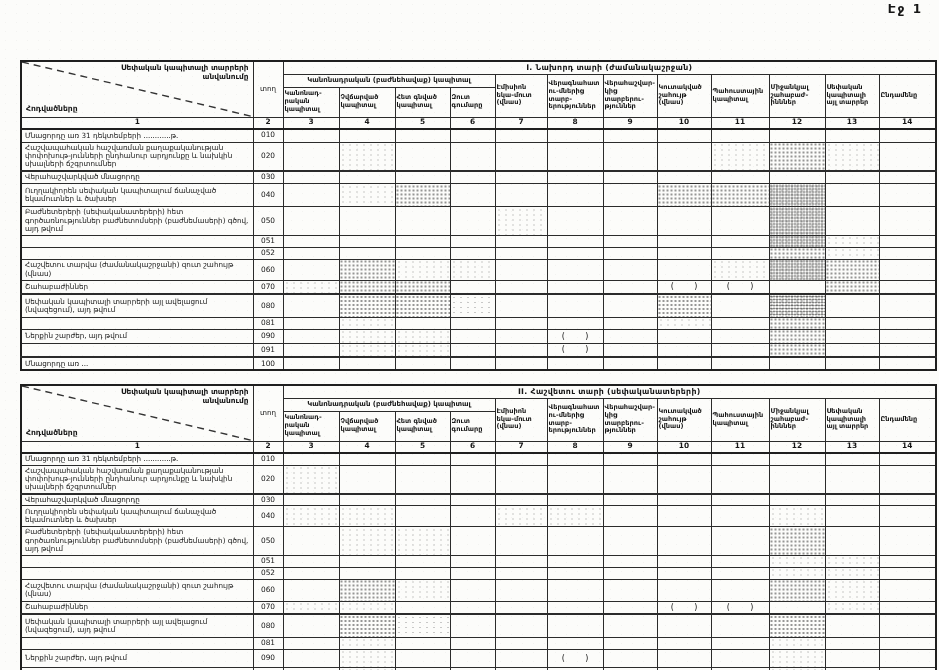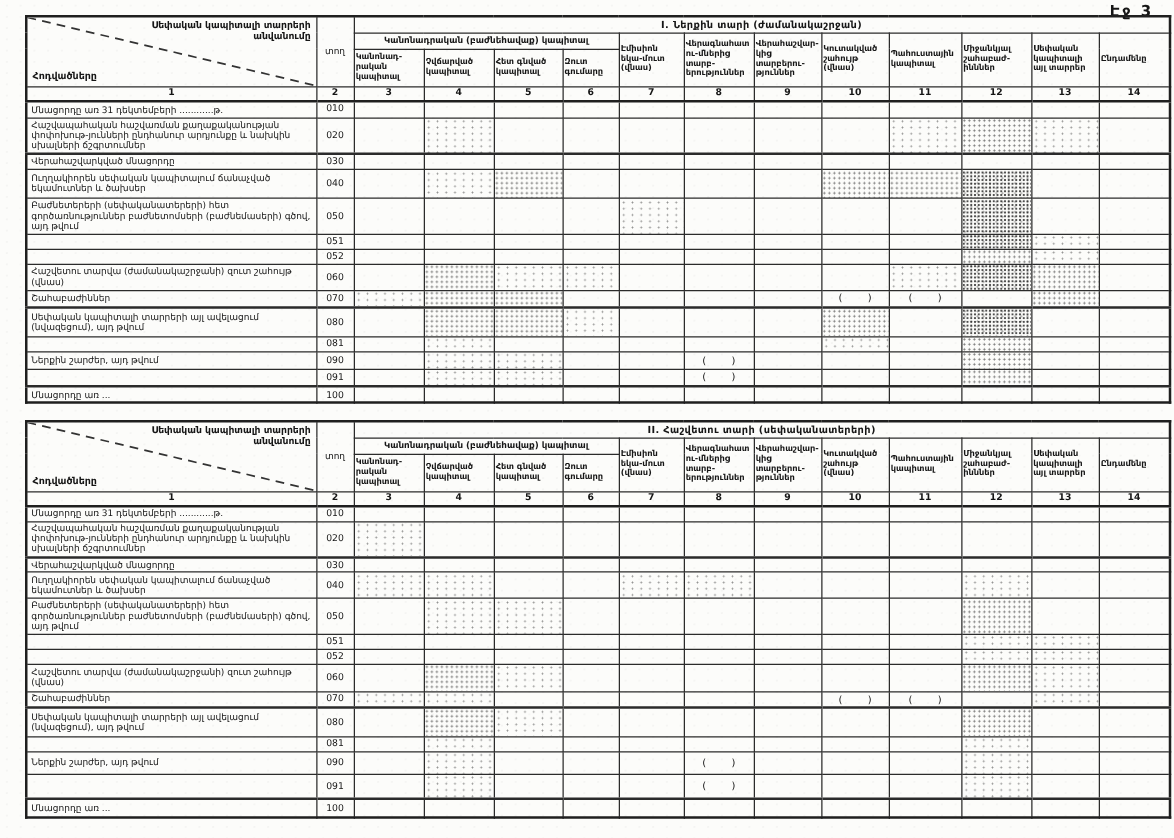--- a/index.html
+++ b/index.html
@@ -12,21 +12,21 @@
   }
   .page{
     position:absolute;inset:0;
     background-image:radial-gradient(rgba(10,10,10,0.04) 0.5px, transparent 1px);
     background-size:11px 9px;
   }
   .page-label{
     position:absolute;top:2px;right:16px;
     font-size:12px;font-weight:bold;letter-spacing:2px;
   }
-  .tbl-holder{position:absolute;left:20px;}
+  .tbl-holder{position:absolute;left:20px;margin-top:48px;}
   #t1{top:12px;}
   #t2{top:336px;}
   table{
     border-collapse:collapse;table-layout:fixed;
     border:2px solid #1f1f1f;
   }
   td{
     border:1px solid #2b2b2b;
     padding:0 2px;
     font-size:7px;line-height:1.18;
@@ -72,21 +72,21 @@
       radial-gradient(circle, rgba(20,20,20,0.75) 0.7px, transparent 1.2px),
       radial-gradient(circle, rgba(70,70,70,0.5) 0.6px, transparent 1px);
     background-size:3px 3px,5px 4px;
   }
   td.m-paren{white-space:pre;text-align:center;font-size:8px;}
 </style>
 </head>
 <body>
 
 <div class="page">
-  <div class="page-label">Էջ 3</div>
+  <div class="page-label">Էջ 1</div>
   <div class="tbl-holder" id="t1">
       <table>
         <colgroup>
           <col style="width:232px">
           <col style="width:30px">
           <col style="width:56px">
           <col style="width:56px">
           <col style="width:55px">
           <col style="width:45px">
           <col style="width:52px">
@@ -101,21 +101,21 @@
         <tbody>
           <tr style="height:13px">
             <td class="corner" rowspan="3">
               <svg viewBox="0 0 100 100" preserveAspectRatio="none" style="position:absolute;inset:0;width:100%;height:100%">
                 <line x1="0" y1="0" x2="100" y2="100" stroke="#333" stroke-width="1.4" stroke-dasharray="7,5" vector-effect="non-scaling-stroke"></line>
               </svg>
               <div class="corner-top">Սեփական կապիտալի տարրերի անվանումը</div>
               <div class="corner-bottom">Հոդվածները</div>
             </td>
             <td class="linecol" rowspan="3">տող</td>
-            <td class="sect" colspan="12">I. Ներքին տարի (ժամանակաշրջան)</td>
+            <td class="sect" colspan="12">I. Նախորդ տարի (ժամանակաշրջան)</td>
           </tr>
           <tr style="height:13px">
             <td class="grp" colspan="4">Կանոնադրական (բաժնեհավաք) կապիտալ</td>
             <td class="colh" rowspan="2">Էմիսիոն եկա-մուտ (վնաս)</td>
             <td class="colh" rowspan="2">Վերագնահատու-մներից տարբ-երություններ</td>
             <td class="colh" rowspan="2">Վերահաշվար-կից տարբերու-թյուններ</td>
             <td class="colh" rowspan="2">Կուտակված շահույթ (վնաս)</td>
             <td class="colh" rowspan="2">Պահուստային կապիտալ</td>
             <td class="colh" rowspan="2">Միջանկյալ շահաբաժ-ինններ</td>
             <td class="colh" rowspan="2">Սեփական կապիտալի այլ տարրեր</td>

